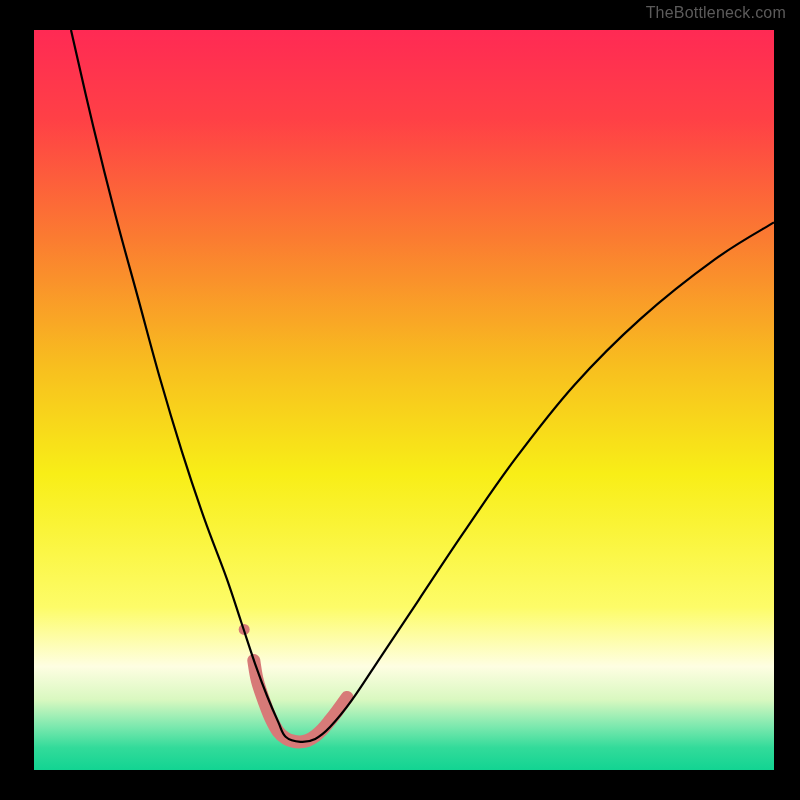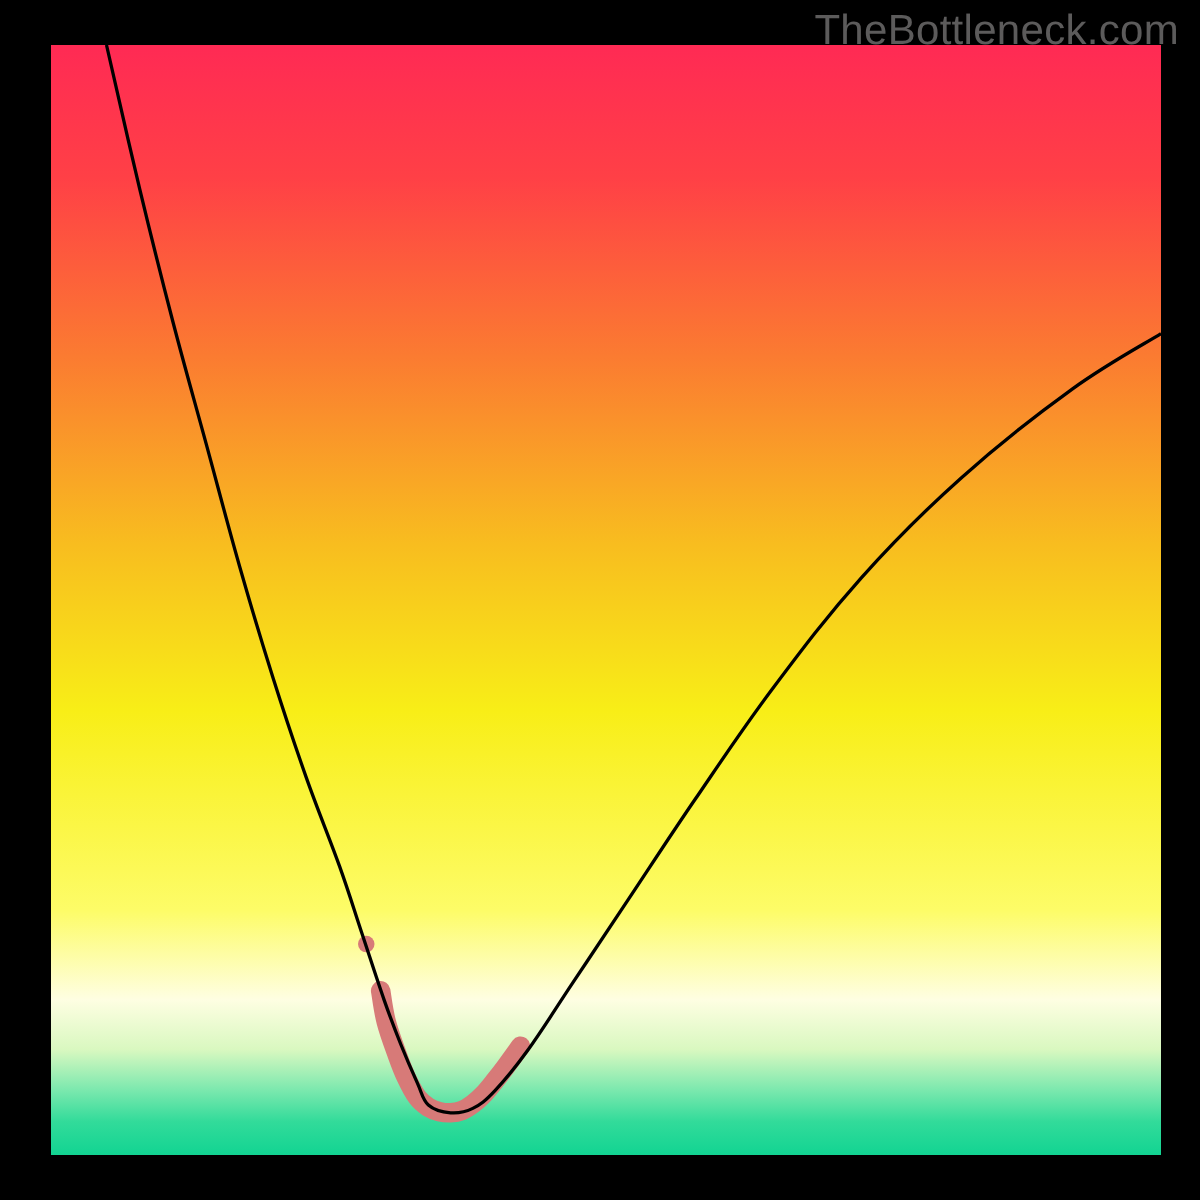--- a/index.html
+++ b/index.html
@@ -15,21 +15,21 @@
     position: absolute;
     left: 0; top: 0;
     width: 800px; height: 800px;
     background: #000;
   }
   .watermark {
     position: absolute;
     top: 4px;
     right: 14px;
     color: #5c5b5b;
-    font-size: 28px;
+    font-size: 16px;
     font-weight: 400;
     letter-spacing: 0.2px;
     z-index: 50;
   }
   svg {
     position: absolute;
     left: 0; top: 0;
   }
 </style>
 </head>

